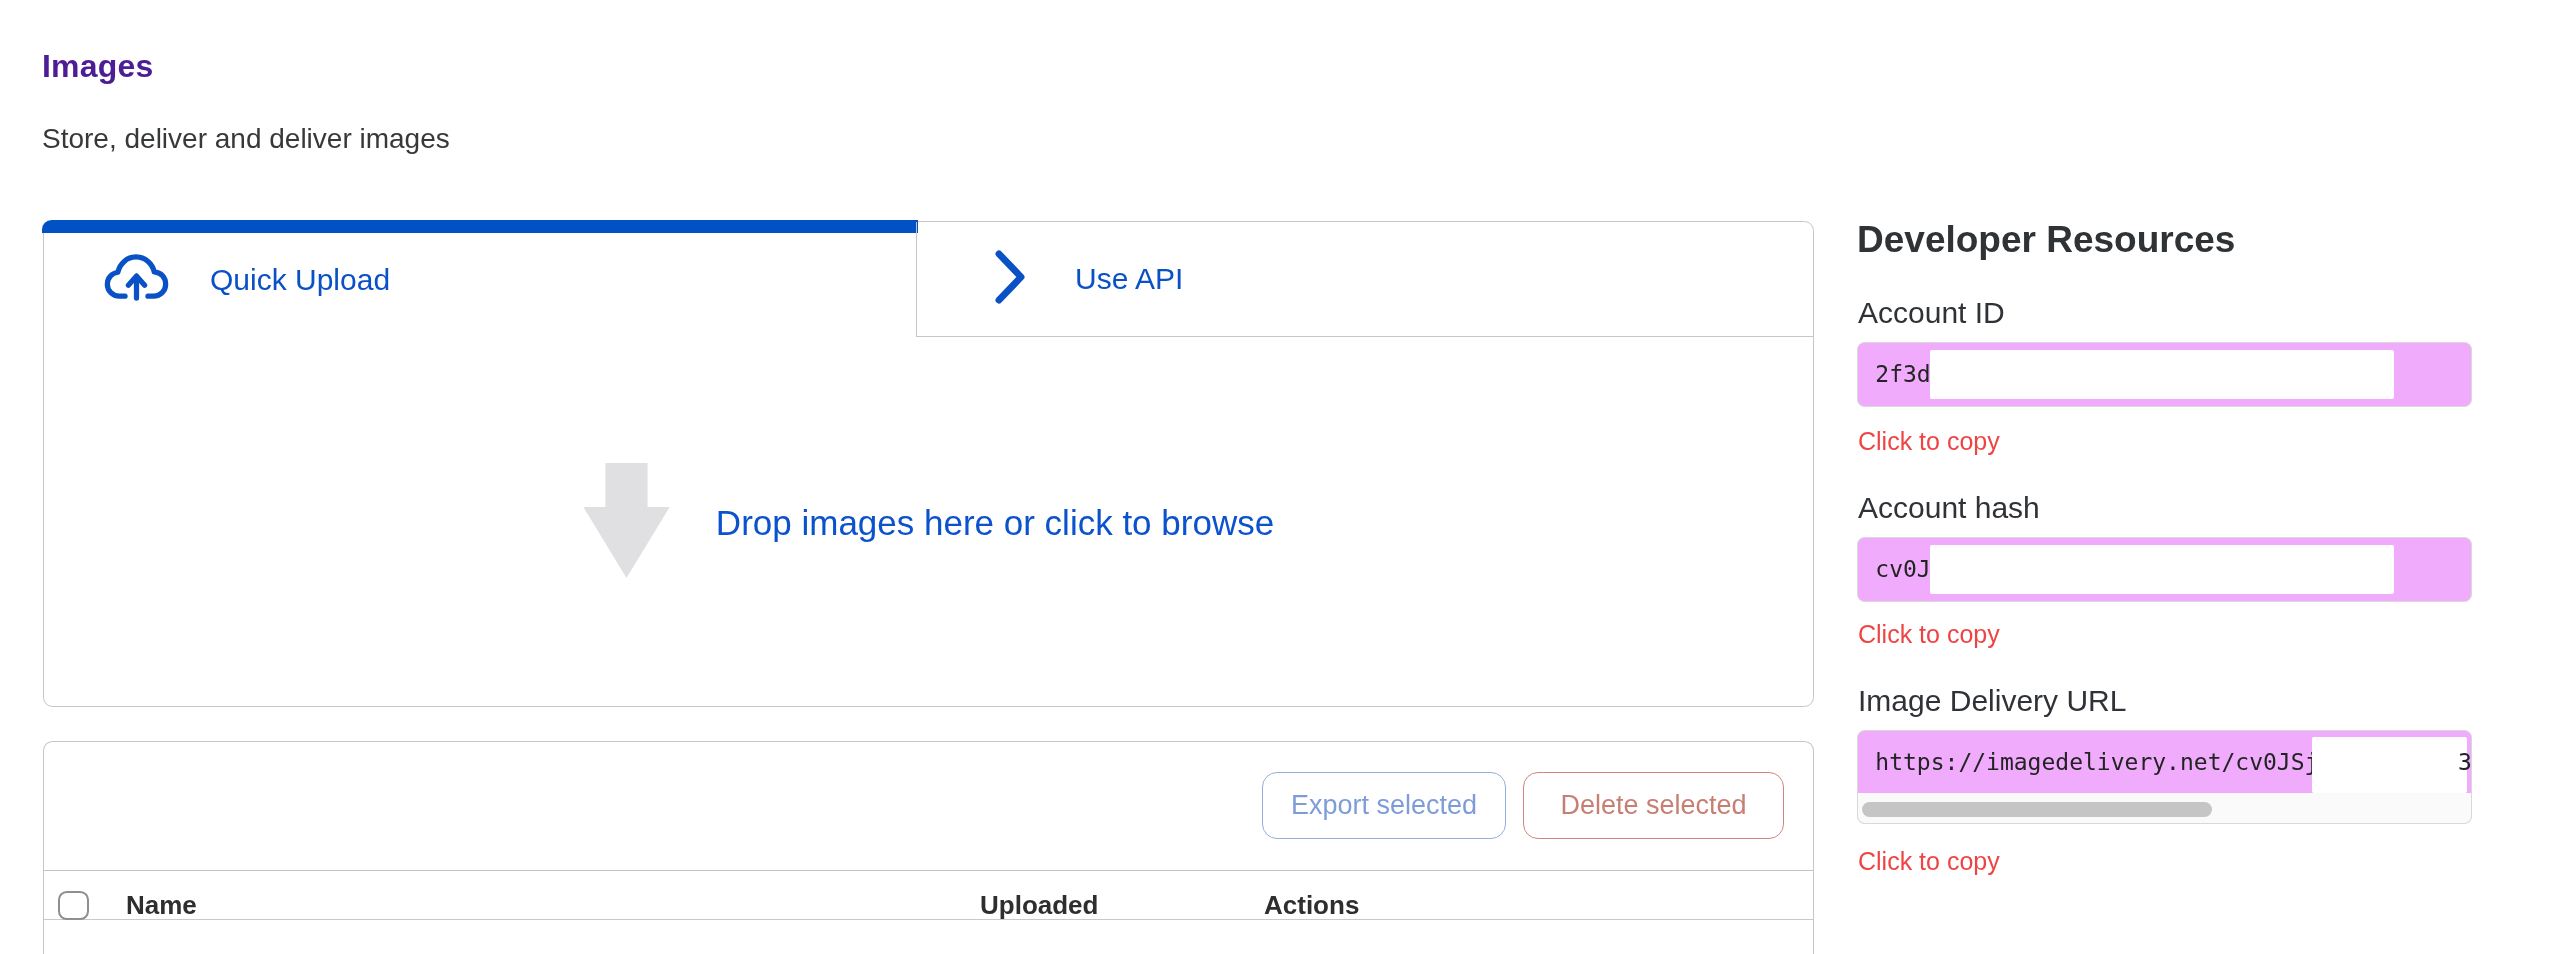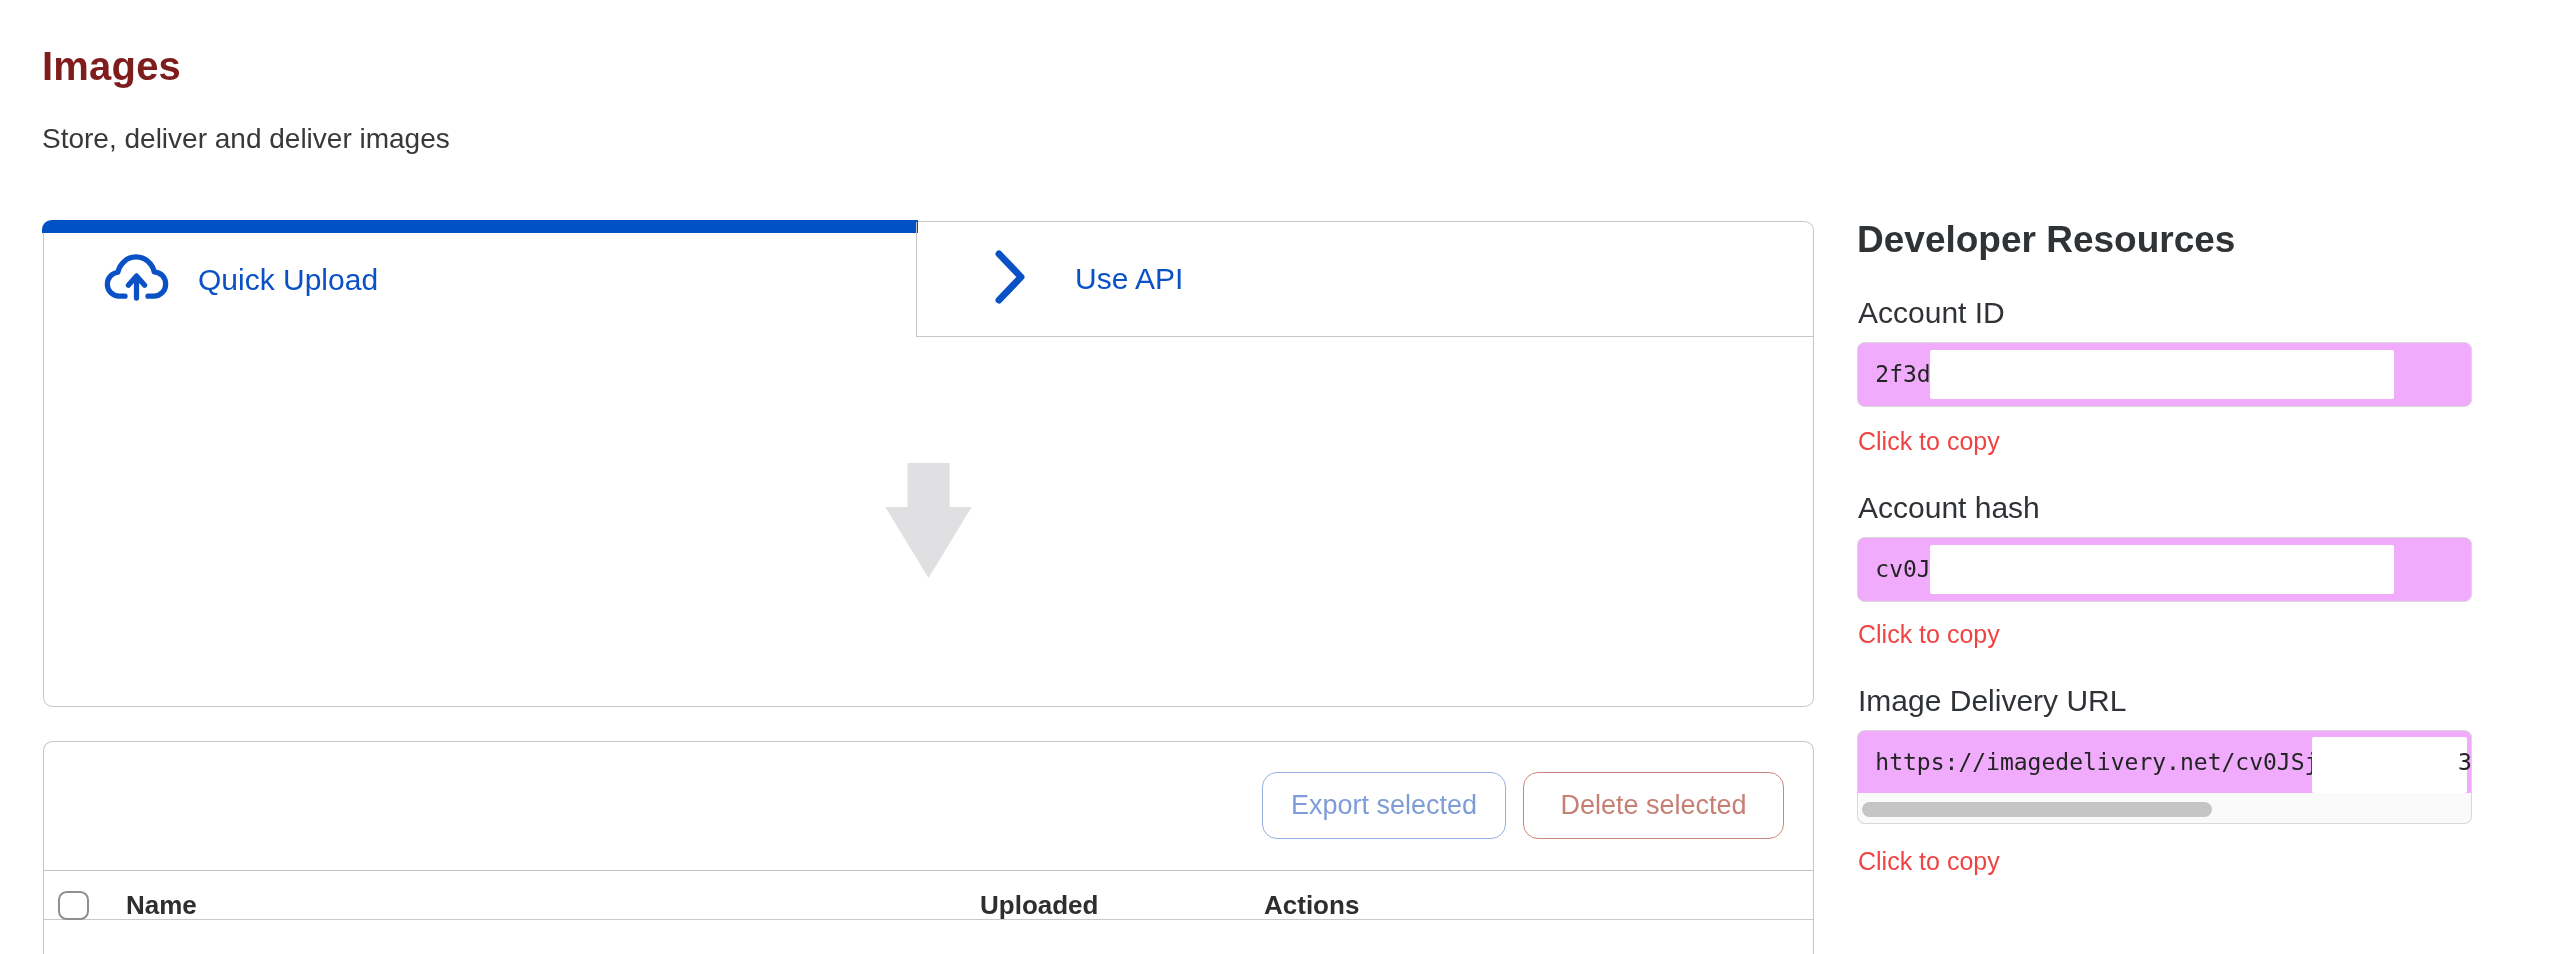--- a/index.html
+++ b/index.html
@@ -1,31 +1,31 @@
 <!DOCTYPE html>
 <html><head>
 <meta charset="utf-8">
 <style>
   * { margin:0; padding:0; box-sizing:border-box; }
   html,body { background:#ffffff; }
   body { font-family:"Liberation Sans", sans-serif; color:#333538; }
   #app { position:relative; width:2576px; height:954px; background:#fff; overflow:hidden; }
 
   
-  .page-title { position:absolute; left:42px; top:42px; font-size:40px; line-height:48px;
-                font-weight:700; color:#7f1d1d; letter-spacing:0.2px; }
+  .page-title { position:absolute; left:42px; top:42px; font-size:32px; line-height:48px;
+                font-weight:700; color:#4c1d95; letter-spacing:0.2px; }
   .page-subtitle { position:absolute; left:42px; top:123px; font-size:28px; color:#36383a; }
 
   
   .upload-panel { position:absolute; left:43px; top:221px; width:1771px; height:486px;
                   border:1.9px solid #c6c6c6; border-radius:9.6px; background:#fff; }
   .active-bar { position:absolute; left:-1.9px; top:-1.9px; width:876px; height:12.5px;
                 background:#0051c3; border-top-left-radius:9.6px; }
   .tab { position:absolute; top:0; height:115px; display:flex; align-items:center; cursor:pointer; }
-  .tab-quick { left:0; width:872px; padding-left:60px; gap:29px; }
+  .tab-quick { left:0; width:872px; padding-left:60px; gap:41px; }
   .tab-api   { left:872px; right:0; padding-left:77px; gap:48px;
                border-left:1.9px solid #c6c6c6; border-bottom:1.9px solid #c6c6c6; }
   .tab-label { font-size:30px; color:#0b51c6; }
 
   .dropzone { position:absolute; left:0; right:0; top:117px; bottom:0;
               display:flex; align-items:center; justify-content:center; gap:46px; cursor:pointer; }
   .drop-label { font-size:35px; color:#0b52cc; }
 
   
   .list-panel { position:absolute; left:43px; top:741px; width:1771px; height:215px;
@@ -102,20 +102,21 @@
       </span>
       <span class="tab-label">Use API</span>
     </div>
 
     <div class="dropzone">
       <span class="icon-svg">
         <svg width="87" height="115" viewBox="0 0 90 120">
           <path d="M23 0 H67 V46 H90 L45 120 L0 46 H23 Z" fill="#e0e0e2"></path>
         </svg>
       </span>
+      <span class="drop-label">Drop images here or click to browse</span>
     </div>
   </div>
 
   <div class="list-panel">
     <div class="list-toolbar">
       <button class="btn btn-export">Export selected</button>
       <button class="btn btn-delete">Delete selected</button>
     </div>
     <div class="table-header">
       <div class="checkbox"></div>

